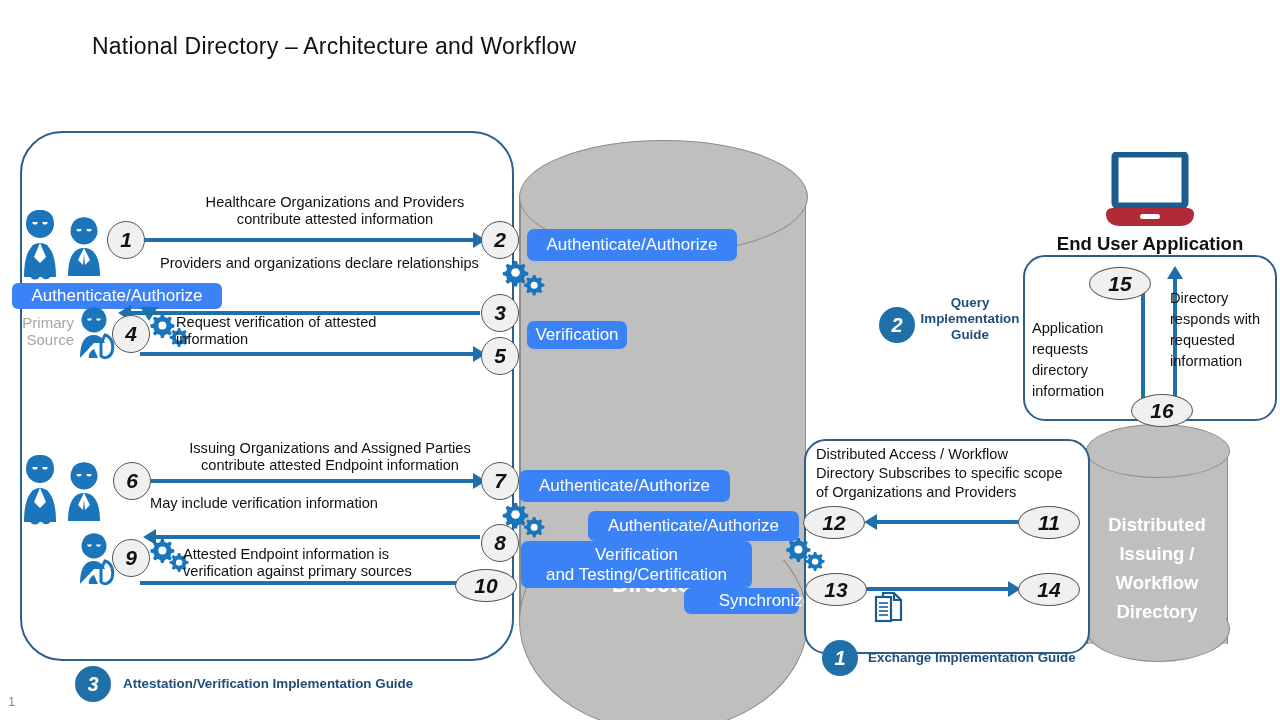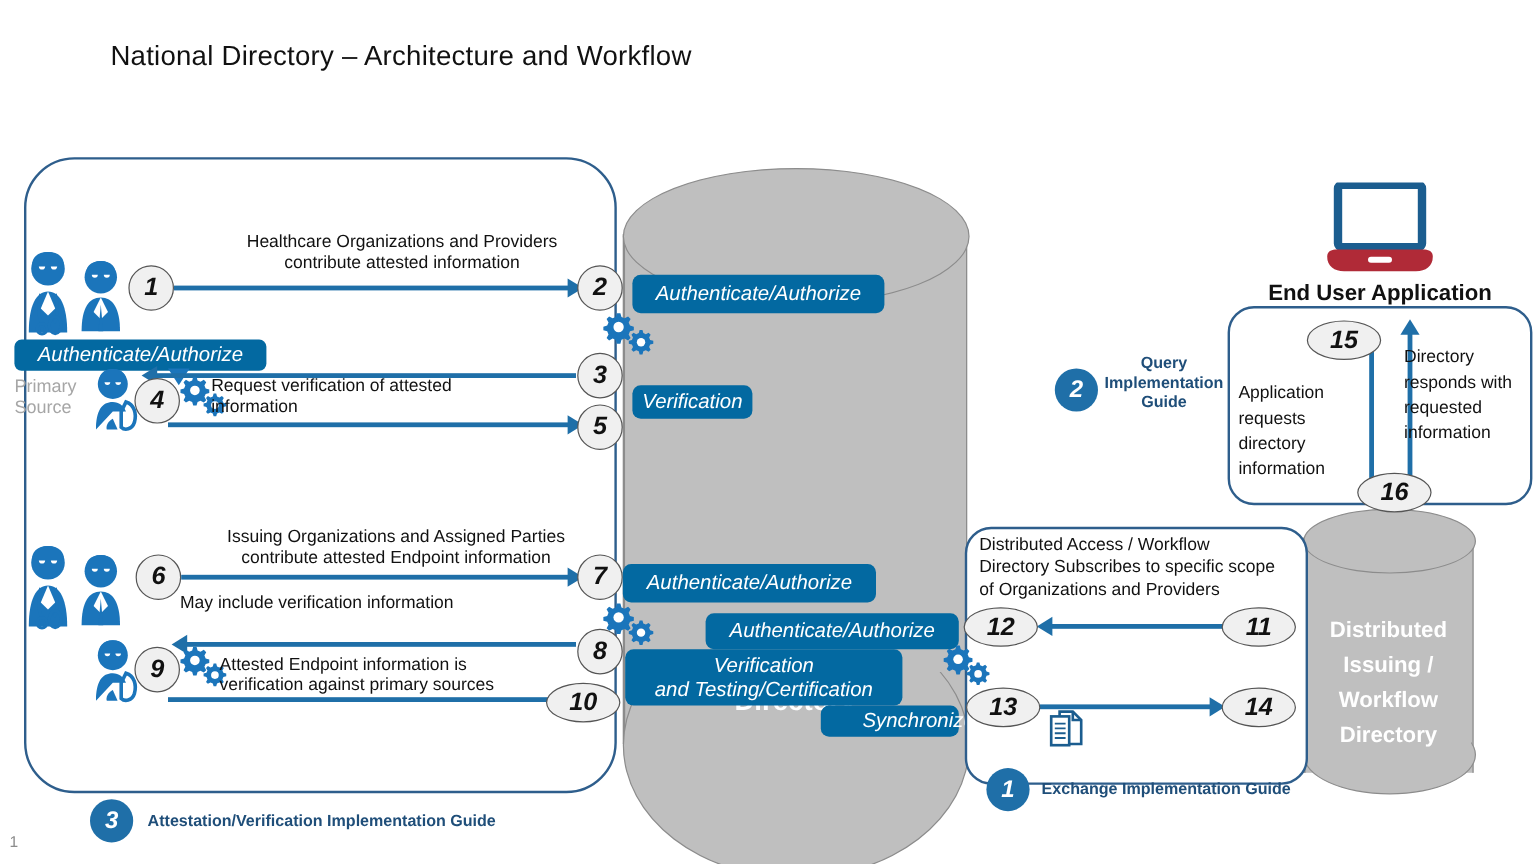--- a/index.html
+++ b/index.html
@@ -23,23 +23,23 @@
   .cyl-top{background:#BFBFBF;border:1.5px solid #8C8C8C;border-radius:50%;}
   .cyl-bot{background:#BFBFBF;border:1.5px solid #8C8C8C;border-radius:50%;}
   .cyl-side-l,.cyl-side-r{background:#8C8C8C;width:1.5px;}
 
   #cyl1-wrap{left:519px;top:140px;width:287px;height:537px;}
   #cyl2-wrap{left:1086px;top:424px;width:142px;height:244px;}
 
   .cyl-label{color:#fff;font-weight:bold;text-align:center;}
 
   
-  .pill{background:#0369a1;color:#fff;border-radius:7px;
+  .pill{background:#3b82f6;color:#fff;border-radius:7px;
         display:flex;align-items:center;justify-content:center;
-        box-sizing:border-box;line-height:1.12;font-style:italic;}
+        box-sizing:border-box;line-height:1.12;}
 
   
   #pill-auth-left{left:12px;top:283px;width:210px;height:26px;font-size:17px;border-radius:6px;}
   #pill-auth-left-tail{left:140px;top:307px;width:0;height:0;
         border-left:9px solid transparent;border-right:9px solid transparent;
         border-top:14px solid #1B75BB;}
 
   #pill-a1{left:527px;top:229px;width:210px;height:32px;font-size:17px;}
   #pill-verif{left:527px;top:321px;width:100px;height:28px;font-size:17px;}
   #pill-a2{left:519px;top:470px;width:211px;height:32px;font-size:17px;}
@@ -74,21 +74,21 @@
        display:flex;align-items:center;justify-content:center;font-style:italic;
        font-weight:bold;font-size:20px;}
   .guide-txt{color:#1F4E79;font-weight:bold;font-size:13.4px;line-height:1.18;}
 
   
   .person svg{display:block;}
 
   
   .gears svg{display:block;}
 
-  #primary-source{left:12px;top:315px;width:62px;font-size:15px;color:#A6A6A6;line-height:1.12;}
+  #primary-source{left:12px;top:315px;width:62px;font-size:15px;color:#A6A6A6;line-height:1.12;text-align:right;}
 
   #eua-title{left:1023px;top:233px;width:254px;text-align:center;
              font-size:18.5px;font-weight:bold;color:#111;}
 
   #slide-no{left:8px;top:694px;font-size:13px;color:#8C8C8C;}
 </style>
 </head>
 <body>
 
 <div id="slide">
@@ -154,20 +154,21 @@
   </div>
 
   <div class="abs num" style="left:107px;top:221px;width:38px;height:38px;">1</div>
   <div class="abs cap cap-c" style="left:160px;top:194px;width:350px;">
     <div>Healthcare Organizations and Providers</div>
     <div>contribute attested information</div>
   </div>
   <div class="abs arrow-line" style="left:145px;top:238px;width:330px;"></div>
   <div class="abs ah-r" style="left:473px;top:232px;"></div>
   <div class="abs num" style="left:481px;top:221px;width:38px;height:38px;">2</div>
+  <div class="abs cap" style="left:160px;top:255px;width:360px;">Providers and organizations declare relationships</div>
 
   <div class="abs gears" style="left:500px;top:258px;">
     <svg width="48" height="42" viewBox="0 0 48 42">
       <g fill="#1B75BB">
         <path d="M14 3 l3 0 .9 3.2 2.6 1.1 2.9-1.6 2.1 2.1-1.6 2.9 1.1 2.6 3.2.9 0 3 -3.2.9-1.1 2.6 1.6 2.9-2.1 2.1-2.9-1.6-2.6 1.1-.9 3.2-3 0-.9-3.2-2.6-1.1-2.9 1.6-2.1-2.1 1.6-2.9-1.1-2.6-3.2-.9 0-3 3.2-.9 1.1-2.6-1.6-2.9 2.1-2.1 2.9 1.6 2.6-1.1z"></path>
       </g>
       <circle cx="15.5" cy="14.5" r="4.3" fill="#fff"></circle>
       <g fill="#1B75BB">
         <path d="M33 17 l2.4 0 .7 2.6 2.1.9 2.3-1.3 1.7 1.7-1.3 2.3.9 2.1 2.6.7 0 2.4-2.6.7-.9 2.1 1.3 2.3-1.7 1.7-2.3-1.3-2.1.9-.7 2.6-2.4 0-.7-2.6-2.1-.9-2.3 1.3-1.7-1.7 1.3-2.3-.9-2.1-2.6-.7 0-2.4 2.6-.7.9-2.1-1.3-2.3 1.7-1.7 2.3 1.3 2.1-.9z"></path>
       </g>

